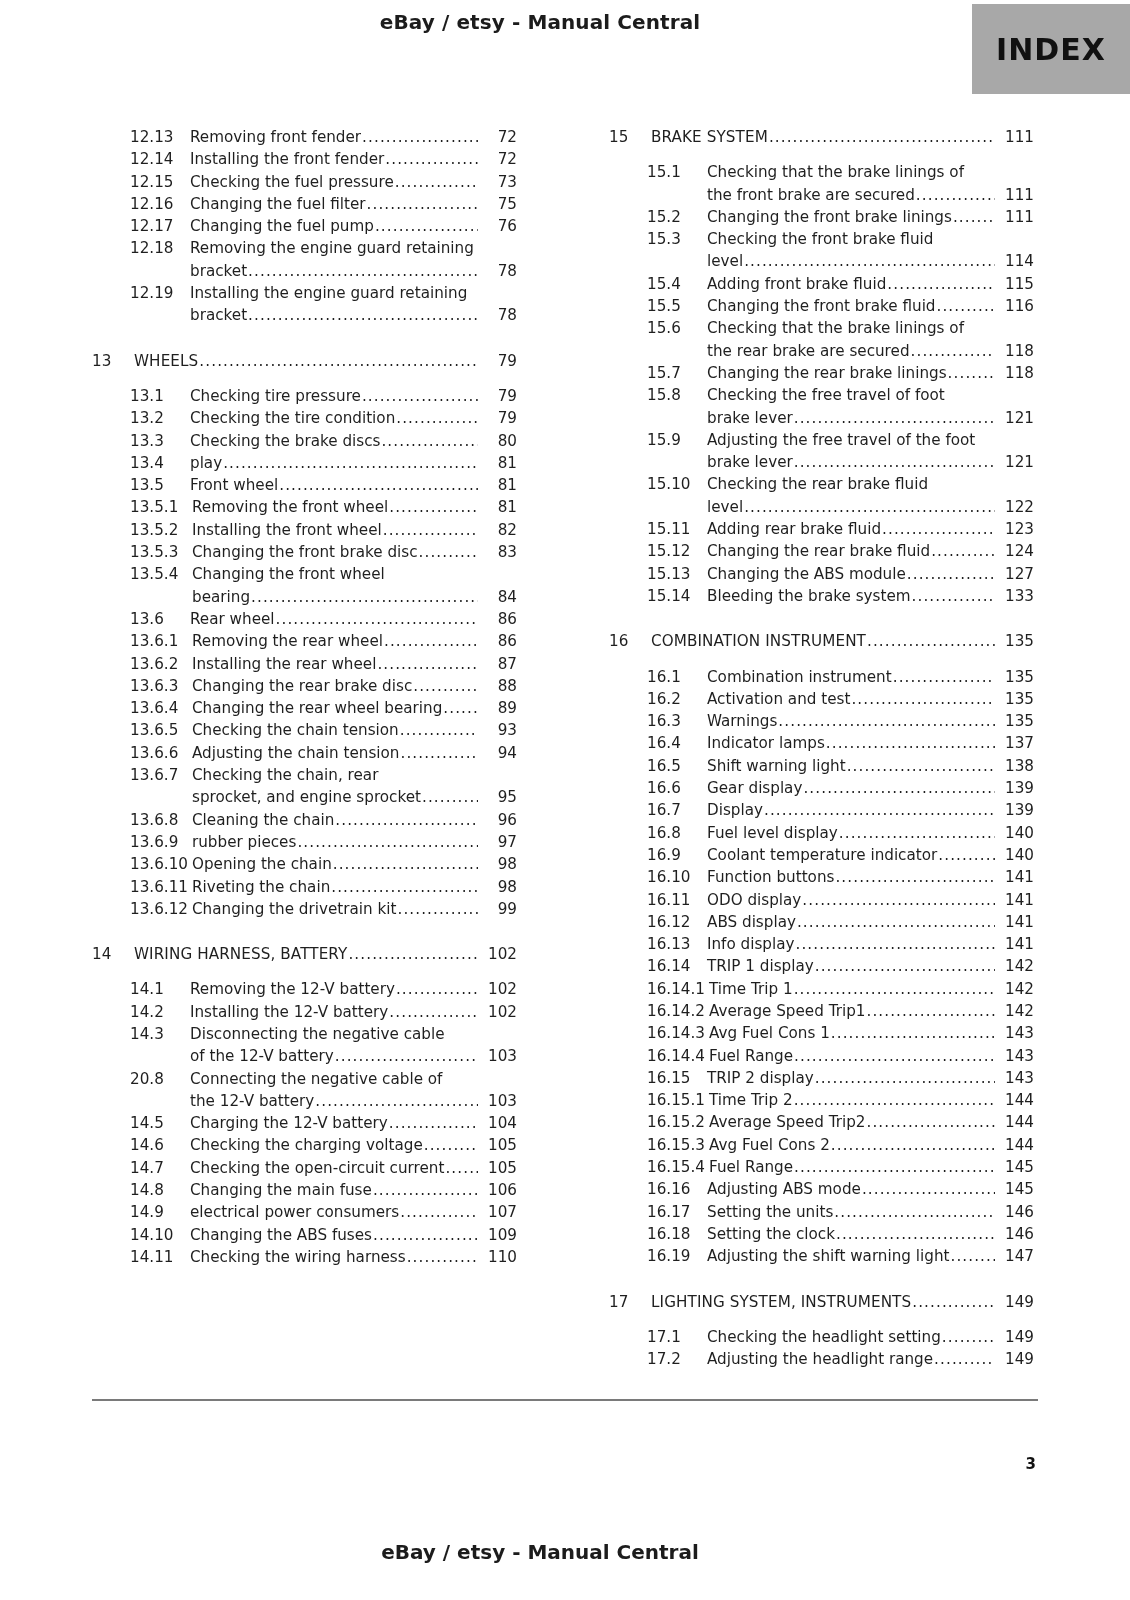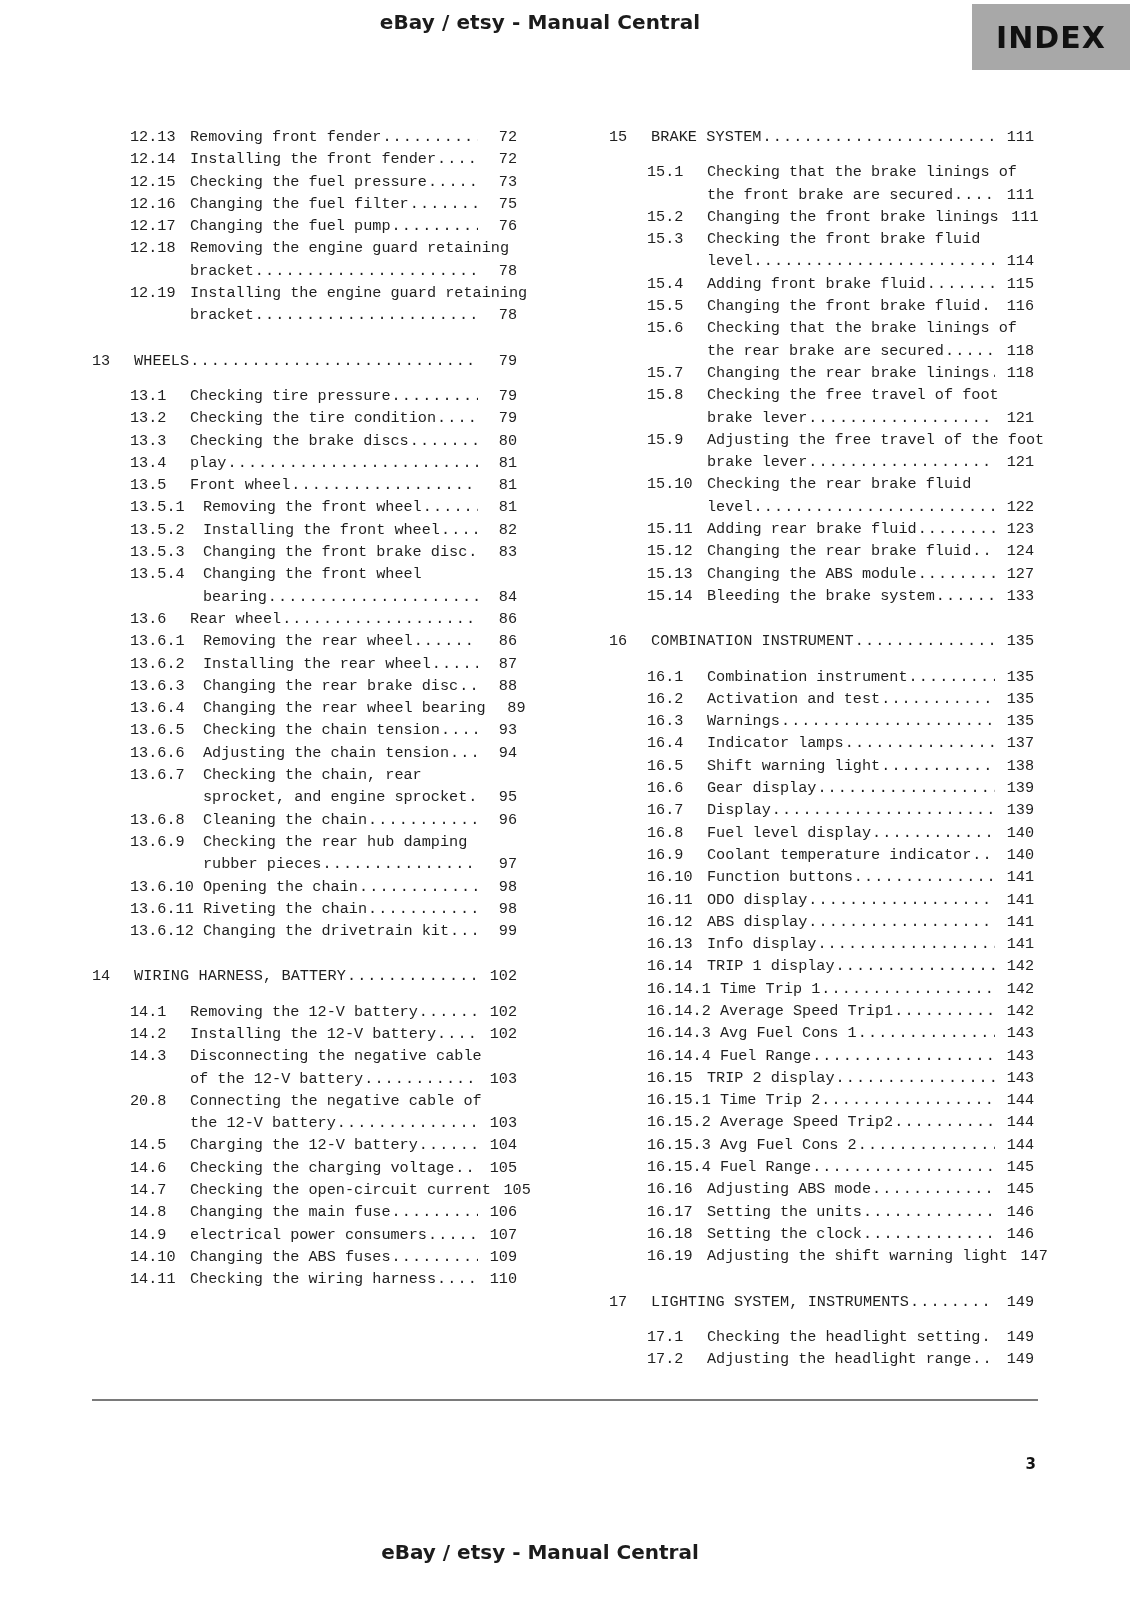--- a/index.html
+++ b/index.html
@@ -32,42 +32,41 @@
     font-size: 20px;
     font-weight: 600;
     letter-spacing: 0.1px;
     color: #1c1c1c;
   }
   .index-tab {
     position: absolute;
     top: 4px;
     right: 0;
     width: 158px;
-    height: 66px;
+    height: 90px;
     background: #a8a8a8;
     display: flex;
     align-items: center;
     justify-content: center;
   }
   .index-tab-label {
     font-size: 30px;
     font-weight: 700;
     letter-spacing: 1px;
     color: #111111;
   }
 
   
   .columns {
     position: absolute;
     top: 126px;
     left: 0;
     width: 1130px;
     display: flex;
     gap: 0;
-    font-family: Liberation Mono, monospace;
   }
   .column {
     width: 425px;
     flex: 0 0 425px;
   }
   .column.left  { margin-left: 92px; }
   .column.right { margin-left: 92px; }
 
   
   .toc-entry {
@@ -102,21 +101,21 @@
     text-align: left;
   }
   .toc-entry.lvl3 .num {
     width: 100px;
     flex: 0 0 100px;
     padding-left: 38px;
     box-sizing: border-box;
     text-align: left;
   }
   .toc-entry.lvl2 .body { margin-left: 20px; }
-  .toc-entry.lvl3 .body { margin-left: 11px; }
+  .toc-entry.lvl3 .body { margin-left: 0px; }
 
   .num {
     white-space: nowrap;
   }
   .body {
     flex: 1 1 auto;
     min-width: 0;
   }
   .line {
     display: flex;
@@ -462,25 +461,20 @@
           <div class="line">
             <span class="title">Cleaning the chain</span>
             <span class="leader">..............................................................................................</span>
             <span class="pageno">96</span>
           </div>
         </div>
       </div>
       <div class="toc-entry lvl3">
         <div class="num">13.6.9</div>
         <div class="body">
-          <div class="line nolead">
-            <span class="title">Checking the rear hub damping</span>
-            <span class="leader">..............................................................................................</span>
-            <span class="pageno">97</span>
-          </div>
           <div class="line">
             <span class="title">rubber pieces</span>
             <span class="leader">..............................................................................................</span>
             <span class="pageno">97</span>
           </div>
         </div>
       </div>
       <div class="toc-entry lvl3">
         <div class="num">13.6.10</div>
         <div class="body">

